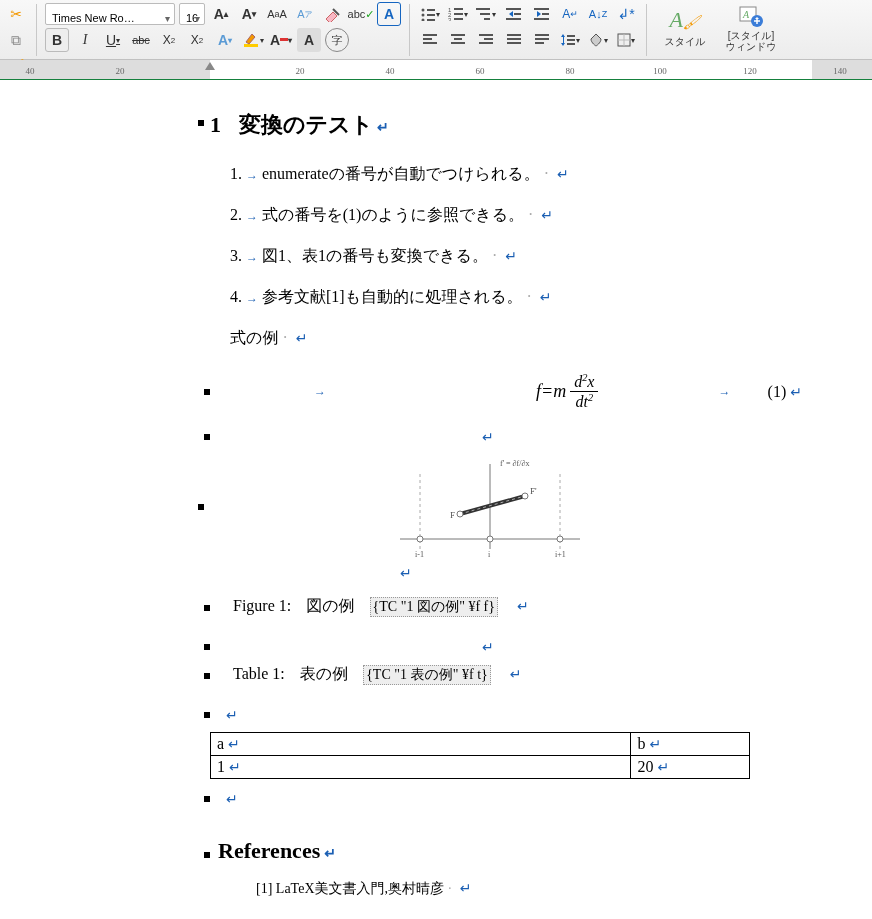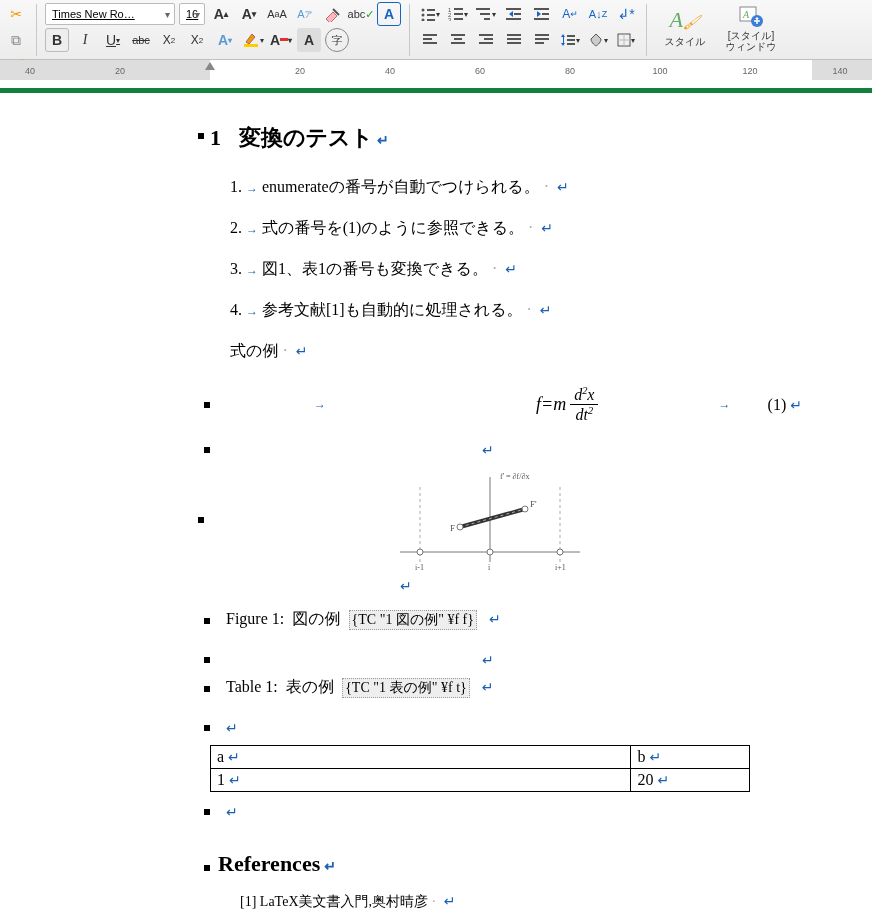--- a/index.html
+++ b/index.html
@@ -18,39 +18,39 @@
   .tbcol { display: flex; flex-direction: column; gap: 2px; }
   .tbrow { display: flex; align-items: center; gap: 4px; }
   .vsep { width: 1px; background: #c8c8c8; height: 52px; margin: 2px 2px; }
   .btn {
     width: 24px; height: 24px; border: 1px solid transparent; border-radius: 3px;
     display: inline-flex; align-items: center; justify-content: center;
     font-size: 14px; color: #333; background: transparent;
   }
   .fontname {
     width: 130px; height: 22px; border: 1px solid #bbb; border-radius: 2px; background: #fff;
-    font-size: 11px; padding: 0 18px 0 6px; display: flex; align-items: center; position: relative; text-decoration: underline;
+    font-size: 11px; padding: 0 18px 0 6px; display: flex; align-items: flex-end; position: relative;
   }
   .fontname:after { content: "▾"; position: absolute; right: 4px; color: #666; font-size: 10px; }
   .fontsize { width: 21px; }
   .bigbtn {
     display: flex; flex-direction: column; align-items: center; justify-content: center;
     width: 60px; height: 52px; border: 1px solid transparent; border-radius: 3px; font-size: 10px; color: #333;
   }
   .bigbtn .ico { font-size: 22px; margin-bottom: 2px; }
   svg { display: block; }
   .ac-red { fill: #d33; }
   .ac-yellow { fill: #fc0; }
   .blue { color: #1565c0; }
   .grey { color: #888; }
 
   
   .ruler {
-    height: 33px; background: #fff; border-bottom: 5px solid #15803d; position: relative;
-    font-size: 9px; color: #666; overflow: hidden;
+    height: 20px; background: #fff; border-bottom: 1px solid #15803d; position: relative;
+    font-size: 9px; color: #666; overflow: hidden; font-family: Liberation Serif, serif;
   }
   .ruler .ticklbl { position: absolute; top: 6px; transform: translateX(-50%); }
   .ruler .margin { position: absolute; top: 0; height: 20px; background: #ddd; }
   .ruler .indent { position: absolute; top: 2px; width: 0; height: 0;
     border-left: 5px solid transparent; border-right: 5px solid transparent; border-bottom: 8px solid #888;
     transform: translateX(-50%); }
 
   
   .page {
     padding: 30px 60px 20px 210px;
@@ -69,28 +69,28 @@
   .eqrow .dot { width: 6px; height: 6px; background: #000; margin-right: 24px; }
   .eq { font-style: italic; font-size: 18px; flex: 0 0 auto; margin-left: 210px; display: flex; align-items: center; gap: 4px; }
   .frac { display: inline-flex; flex-direction: column; align-items: center; font-size: 16px; line-height: 1; }
   .frac .num { border-bottom: 1px solid #000; padding: 0 4px 1px; }
   .frac .den { padding-top: 1px; font-family: Liberation Serif, serif; }
   sup { font-size: 0.65em; }
   .eqnum { margin-left: auto; margin-right: 10px; }
   .dotline { display:flex; align-items:center; margin: 8px 0 8px -6px; }
   .dotline .dot { width:6px;height:6px;background:#000;margin-right:12px; }
   .figure { margin: 6px 0 14px 180px; }
-  .caption { display:flex; align-items:baseline; gap:8px; margin: 6px 0 22px -6px; }
+  .caption { display:flex; align-items:baseline; gap:15px; margin: 6px 0 22px -6px; }
   .caption .dot { width:6px;height:6px;background:#000;margin-right:8px;display:inline-block;vertical-align:middle; }
   .fieldcode { background:#eee; border:1px dotted #999; padding:0 2px; font-size:14px; }
   .tbl { border-collapse: collapse; width: 540px; margin-left: 0; }
   .tbl td { border: 1px solid #000; padding: 2px 6px; font-size: 16px; }
   .refs { font-size: 22px; font-weight: bold; margin: 30px 0 16px -6px; display:flex; align-items:baseline; }
   .refs .dot { width:6px;height:6px;background:#000;margin-right:8px;display:inline-block; }
-  .refitem { margin-left: 30px; font-size: 14px; }
+  .refitem { margin-left: 46px; font-size: 14px; }
 </style>
 </head>
 <body>
 
 <div class="toolbar">
 
   <div class="tbcol">
     <span class="btn" style="color:#f39800;">✂</span>
     <span class="btn grey">⧉</span>
     <span class="btn" style="color:#f39800;">🖌</span>

